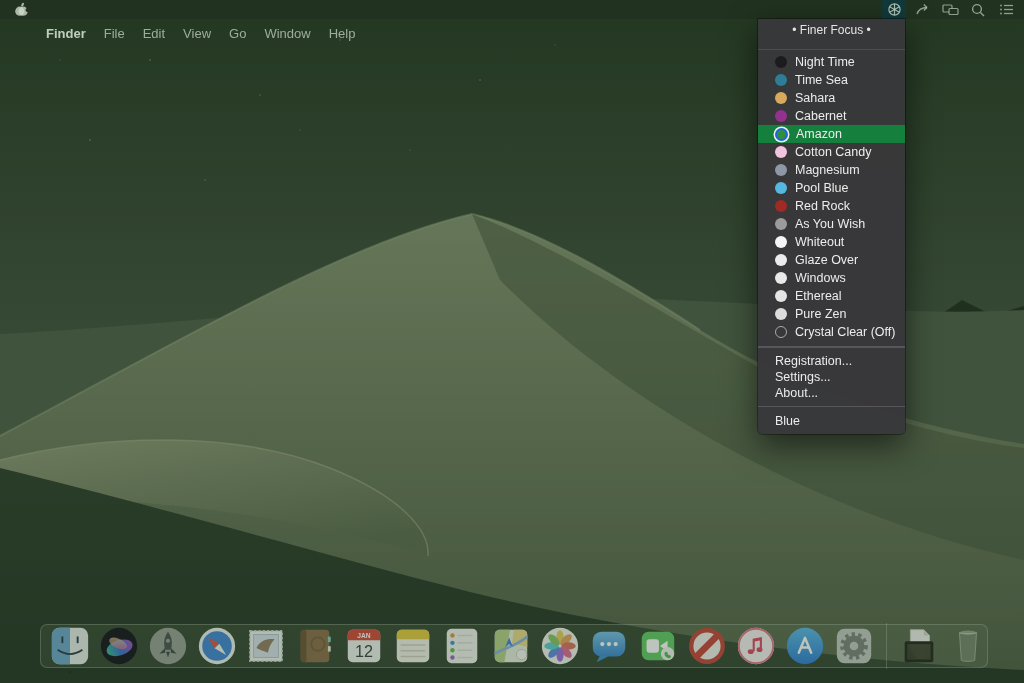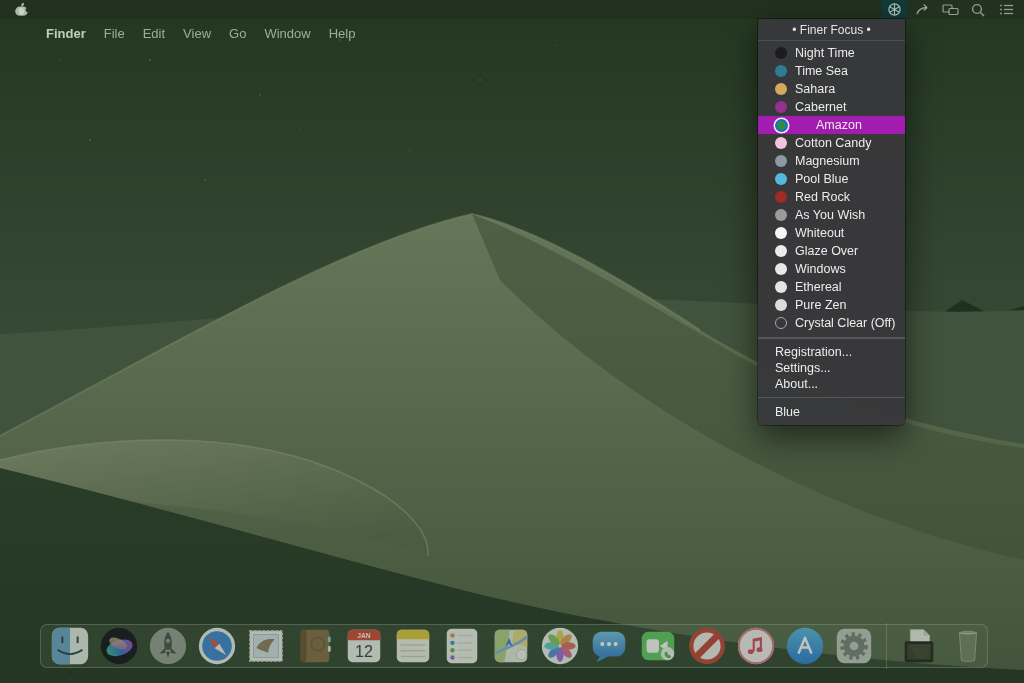--- a/index.html
+++ b/index.html
@@ -23,24 +23,24 @@
   .mb-item.app-name { font-weight:700; color:rgba(220,232,215,0.85); }
   .mb-status { position:absolute; right:6px; top:0; height:19px; display:flex; align-items:center; gap:4px; }
   .mb-status .st-icon { width:24px; height:19px; display:flex; align-items:center; justify-content:center; }
   .mb-status .st-icon.active { background:rgba(10,62,72,0.65); }
 
   
   .ff-menu { position:absolute; left:758px; top:19px; width:147px; z-index:7;
     background:rgba(56,56,58,0.98); border-radius:0 0 5px 5px; padding-bottom:4px;
     box-shadow:0 12px 32px rgba(0,0,0,0.55), 0 0 0 1px rgba(0,0,0,0.35);
     color:#ececec; font-size:12.5px; }
-  .ff-header { text-align:center; padding:4px 0 3px; font-size:12px; color:#e4e4e4;
+  .ff-header { text-align:center; padding:4px 0 12px; font-size:12px; color:#e4e4e4;
     border-bottom:1px solid rgba(90,90,94,0.65); margin-bottom:3px; }
   .mi { height:18px; display:flex; align-items:center; padding:0 8px 0 17px; white-space:nowrap; }
-  .mi.selected { background:#a21caf;gap:20px; }
+  .mi.selected { background:#15803d; }
   .dot { width:12px; height:12px; border-radius:50%; margin-right:8px; flex:0 0 12px; }
   .dot.ring { border:2px solid #1a66dd; box-shadow:0 0 0 1.5px #f0f0f0; width:13px; height:13px; flex-basis:13px; }
   .dot.hollow { background:transparent !important; border:1px solid #a8a8a8; }
   .mi-label { line-height:18px; }
   .ff-sep { height:1.5px; background:#57575b; margin:5px 0; }
   .mi.action { height:16px;align-items:flex-end; }
   .mi.action .mi-label { line-height:16px; }
   .mi.quit { height:18px; }
 
   

